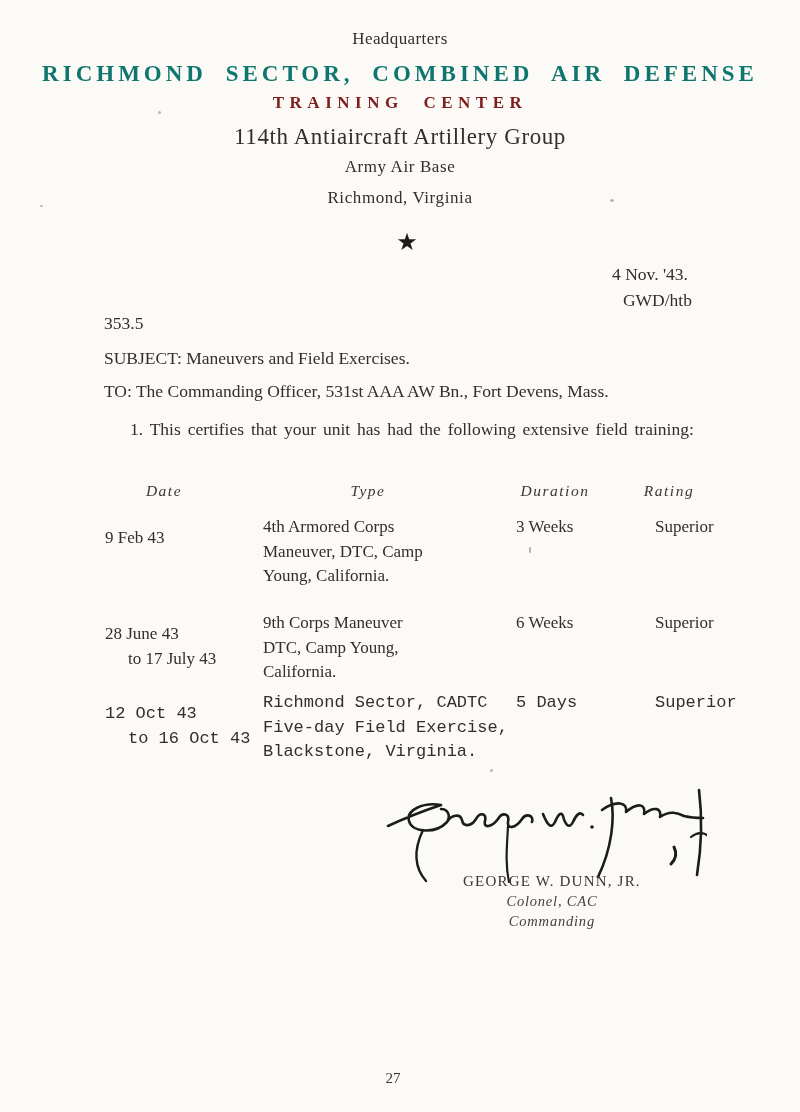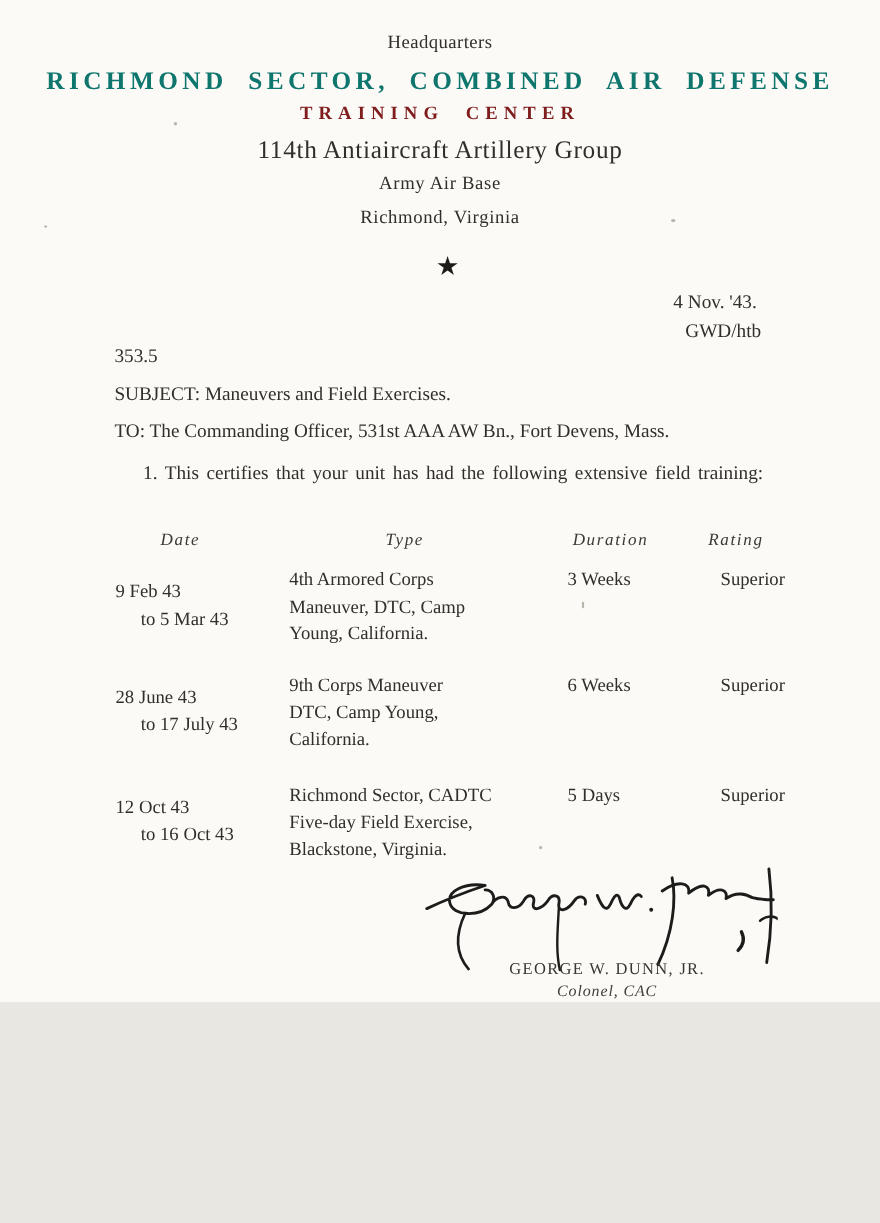--- a/index.html
+++ b/index.html
@@ -1,18 +1,18 @@
 <!DOCTYPE html>
 <html><head>
 <meta charset="utf-8">
 <style>
   html,body{margin:0;padding:0;}
   body{background:#e9e7e2;font-family:"Liberation Serif","DejaVu Serif",serif;}
   .page{
-    position:relative;width:800px;height:911px;margin:0 auto;
+    position:relative;width:800px;height:1112px;margin:0 auto;
     background:#fbfaf7;color:#322f2a;overflow:hidden;
   }
   .abs{position:absolute;}
   .center{left:0;right:0;text-align:center;}
   .hq{top:29px;font-size:17px;letter-spacing:.4px;}
   .org1{top:61px;font-size:23px;font-weight:bold;letter-spacing:4px;word-spacing:9px;color:#0f766e;}
   .org2{top:93px;font-size:17px;font-weight:bold;letter-spacing:5.5px;word-spacing:10px;color:#7f1d1d;}
   .grp{top:124px;font-size:23px;letter-spacing:.6px;}
   .aab{top:157px;font-size:17px;letter-spacing:.6px;}
   .loc{top:188px;font-size:17px;letter-spacing:.6px;}
@@ -22,21 +22,21 @@
   .fileno{top:313px;left:104px;font-size:17.5px;}
   .subject{top:348px;left:104px;font-size:17.5px;}
   .toline{top:381px;left:104px;font-size:17.5px;}
   .para{top:414px;left:104px;width:604px;font-size:17.5px;line-height:31px;
         text-align:justify;text-indent:26px;word-spacing:2.5px;}
   .tbl{top:482px;left:105px;width:610px;height:310px;font-size:17px;}
   .th{position:absolute;top:0;transform:translateX(-50%);font-style:italic;
       font-size:15.5px;letter-spacing:1.5px;color:#3c3832;white-space:nowrap;}
   .th-date{left:59px;} .th-type{left:263px;} .th-duration{left:450px;} .th-rating{left:564px;}
   .row{position:absolute;left:0;width:610px;height:80px;}
-  .r1{top:33px;} .r2{top:129px;} .r3{top:229px;}
+  .r1{top:33px;} .r2{top:129px;} .r3{top:209px;font-family:Liberation Mono, monospace;}
   .cell{position:absolute;top:0;line-height:24.5px;white-space:nowrap;}
   .c-date{left:0;width:150px;margin-top:11px;}
   .c-date .l2{padding-left:23px;}
   .c-type{left:158px;width:250px;}
   .c-dur{left:411px;}
   .c-rat{left:530px;margin-left:20px;}
   .sig-svg{left:385px;top:786px;width:322px;height:97px;}
   .sigblock{left:463px;top:871px;line-height:20px;text-align:center;}
   .signame{font-size:15px;letter-spacing:1.2px;color:#3a362f;}
   .sigtitle,.sigrole{font-style:italic;font-size:14.5px;letter-spacing:.8px;color:#45413a;}
@@ -67,21 +67,20 @@
 
   <div class="abs tbl">
     <div class="th th-date">Date</div>
     <div class="th th-type">Type</div>
     <div class="th th-duration">Duration</div>
     <div class="th th-rating">Rating</div>
 
     <div class="row r1">
       <div class="cell c-date">
         <div class="l1">9 Feb 43</div>
-        <div class="l2">to 5 Mar 43</div>
       </div>
       <div class="cell c-type">
         <div>4th Armored Corps</div>
         <div>Maneuver, DTC, Camp</div>
         <div>Young, California.</div>
       </div>
       <div class="cell c-dur">3 Weeks</div>
       <div class="cell c-rat">Superior</div>
     </div>
 

